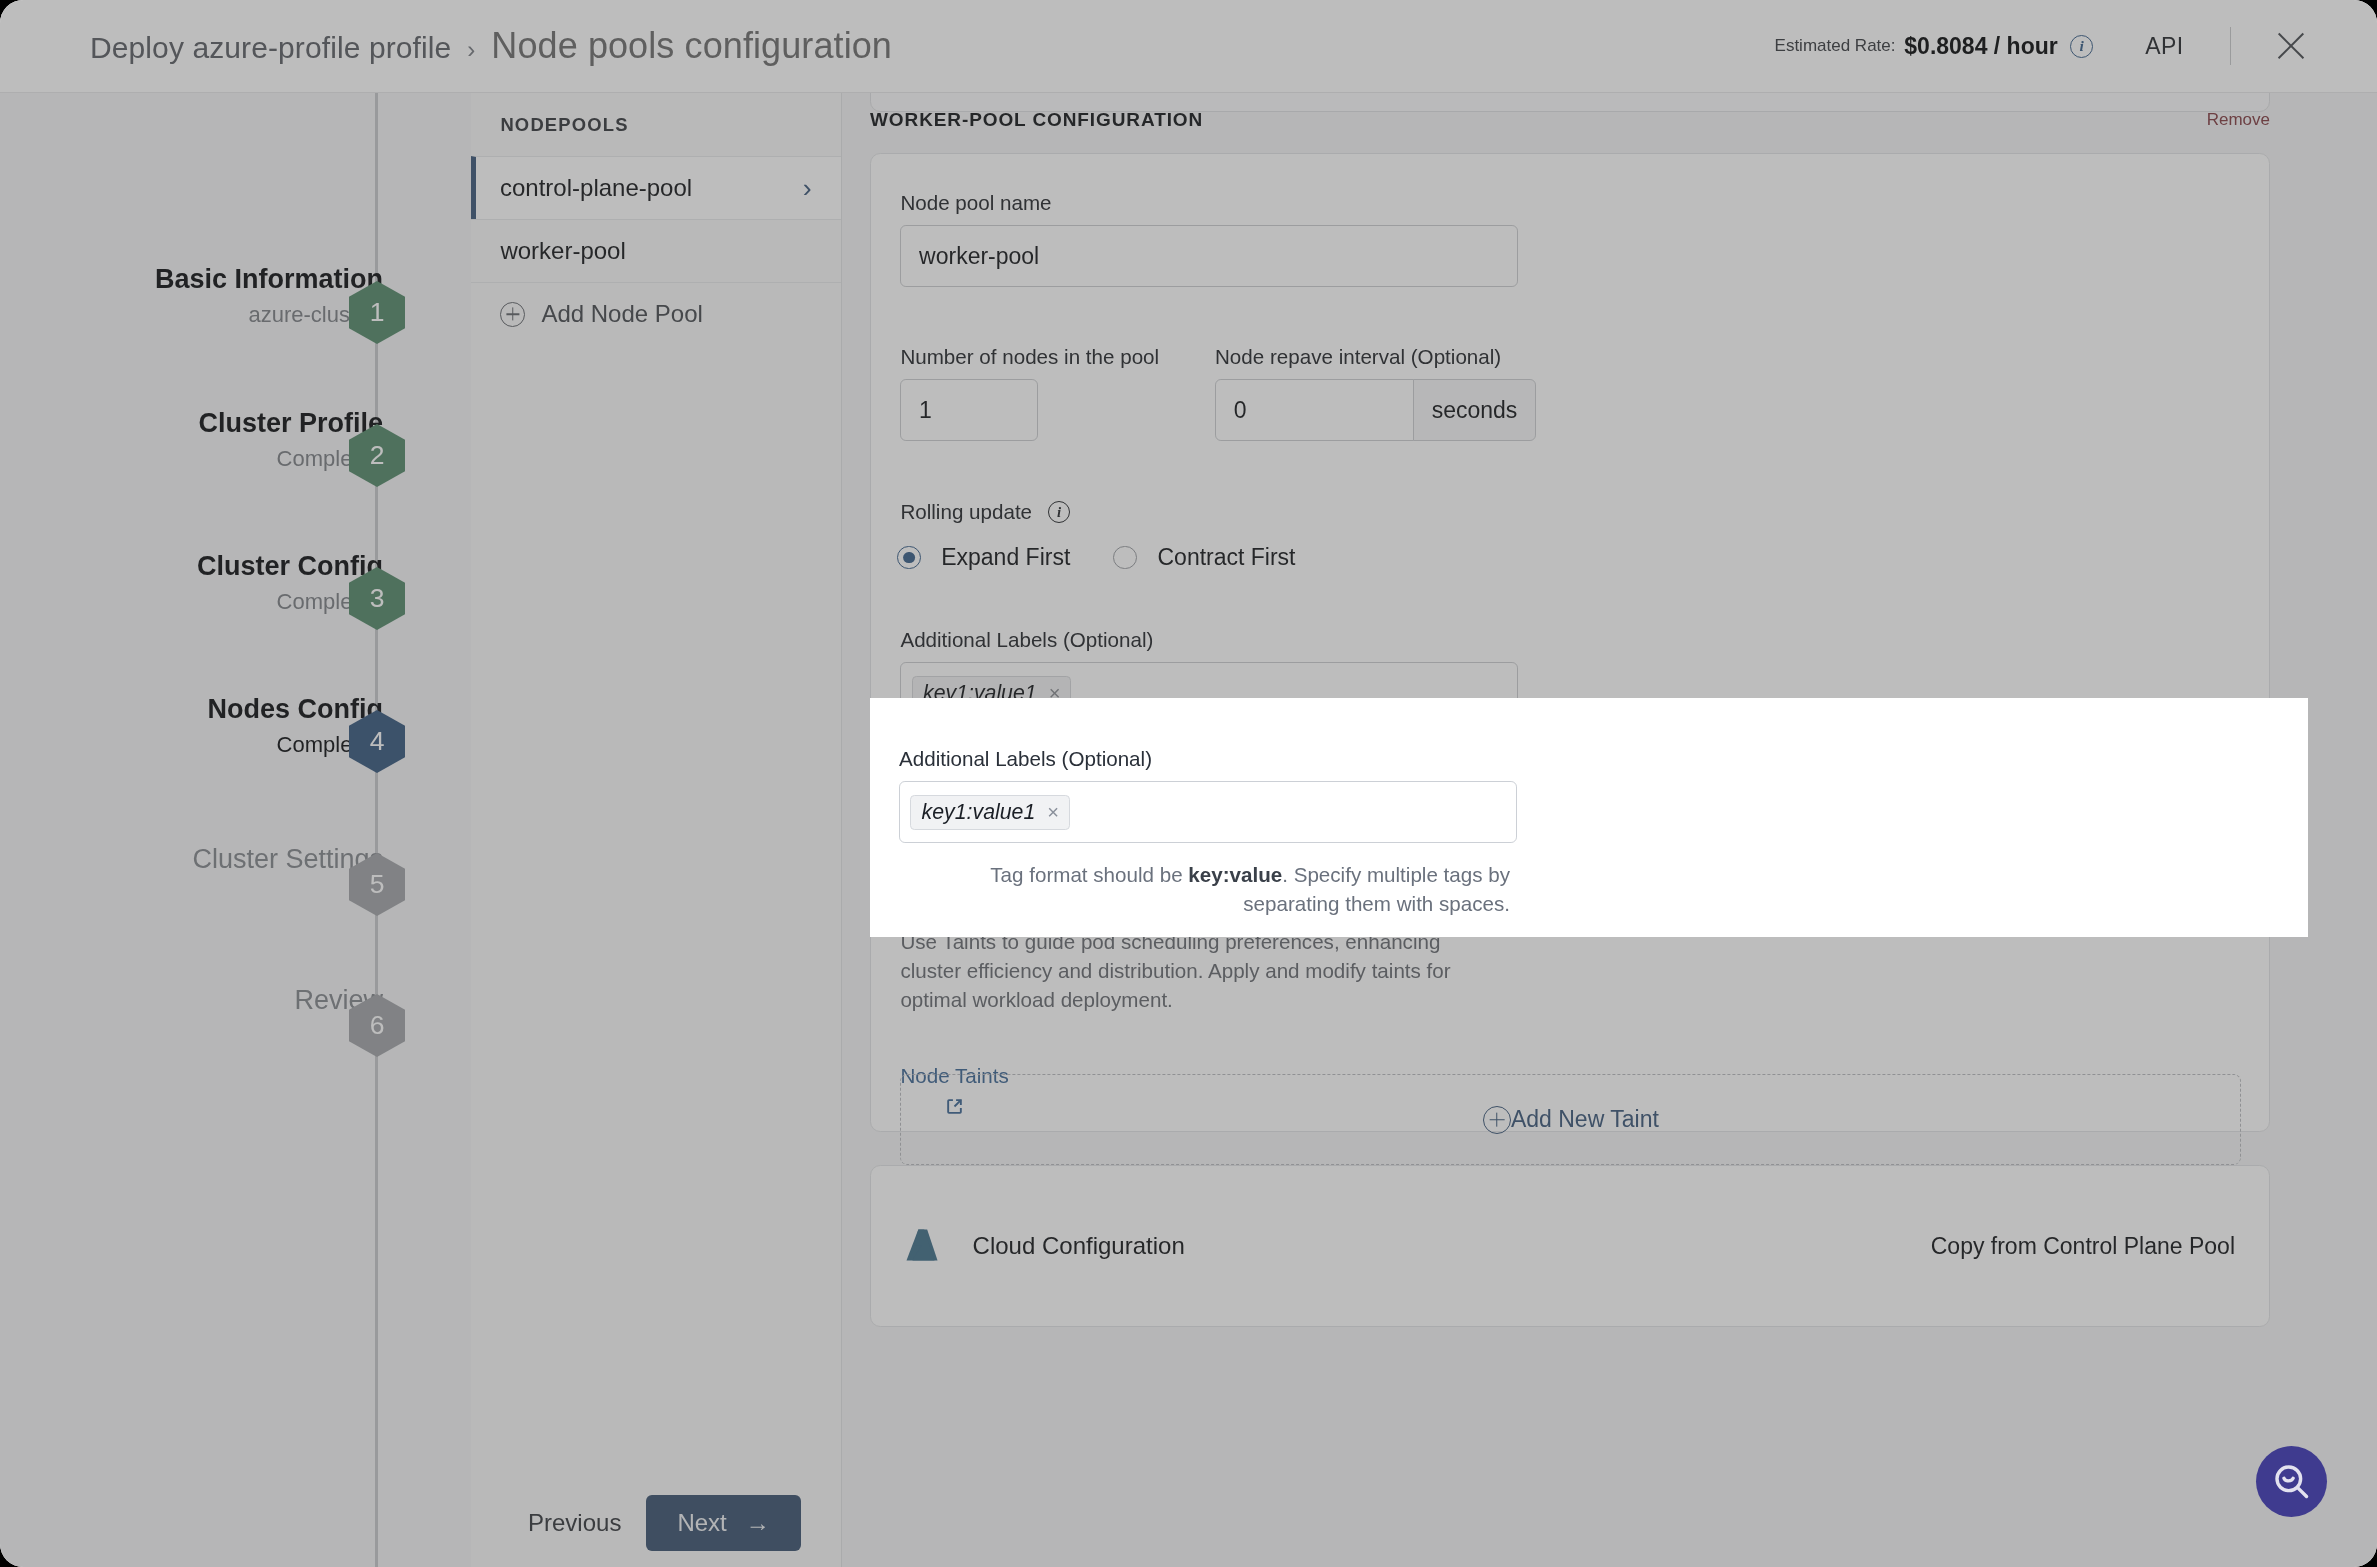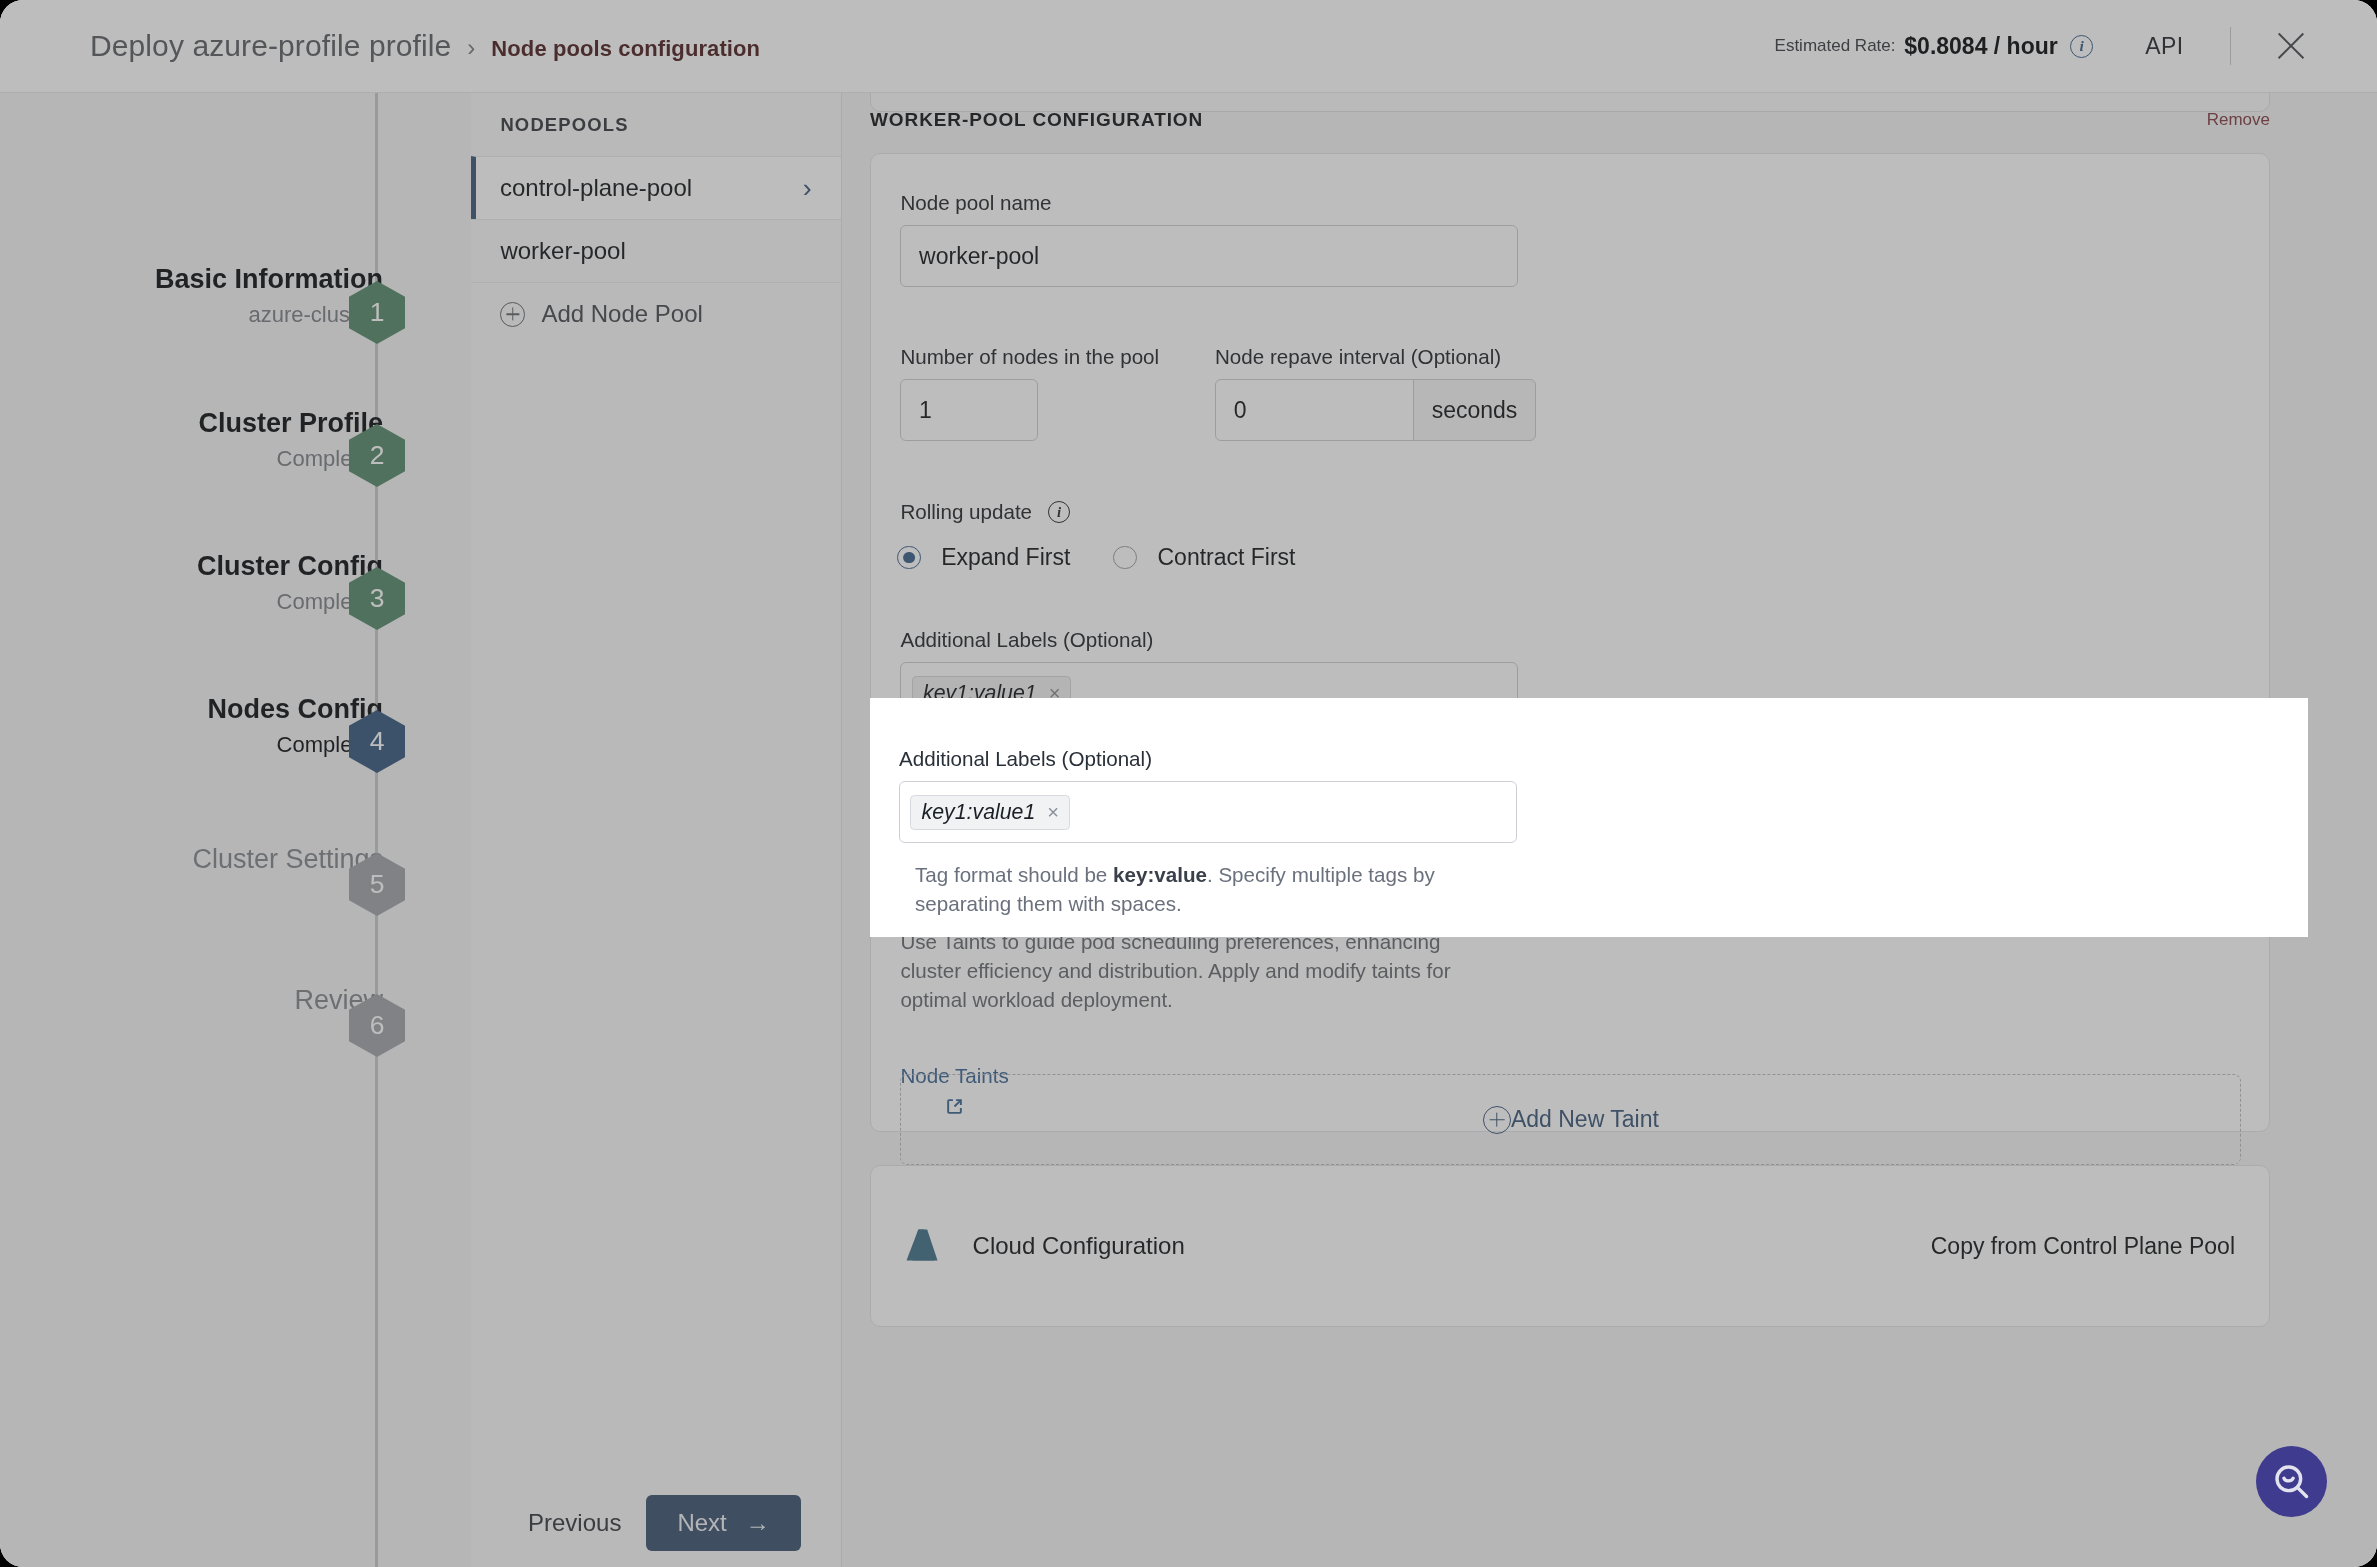--- a/index.html
+++ b/index.html
@@ -24,21 +24,21 @@
   
   #header {
     position: absolute; left: 0; top: 0; width: 2377px; height: 93px;
     background: #ffffff;
     display: flex; align-items: center;
     border-bottom: 0.7px solid #e8e9ec;
   }
   #breadcrumb { display: flex; align-items: baseline; margin-left: 90px; white-space: nowrap; }
   .crumb-muted { font-size: 30px; color: #5f6672; font-weight: 400; letter-spacing: 0.1px; }
   .crumb-sep { font-size: 24px; color: #7b8290; margin: 0 16px; }
-  .crumb-active { font-size: 22px; color: #7f1d1d; font-weight: 700; letter-spacing: 0.1px; }
+  .crumb-active { font-size: 36px; color: #737373; font-weight: 400; letter-spacing: 0.1px; }
 
   #header-right {
     margin-left: auto; display: flex; align-items: center; margin-right: 69px;
   }
   .rate-label { font-size: 17px; color: #3e444e; }
   .rate-value { font-size: 23px; color: #111418; font-weight: 700; margin-left: 8.8px; white-space: nowrap; }
   .info-circle {
     width: 23px; height: 23px; border-radius: 50%;
     border: 1.5px solid #1a6bc4; color: #1a6bc4;
     font-size: 15.5px; font-weight: 700; font-style: italic;
@@ -414,21 +414,21 @@
 
   <div id="spotlight">
     <div id="spot-inner">
       <div class="field-label" style="position:absolute;left:57px;top:686px;">Additional Labels (Optional)</div>
       <div class="tag-field" style="position:absolute;left:57px;top:720px;width:618px;height:62px;">
         <span class="tag-chip">
           <span>key1:value1</span>
           <span class="tag-x">×</span>
         </span>
       </div>
-      <div class="help-text" style="position:absolute;left:73px;top:799px;width:611px;">
+      <div class="help-text" style="position:absolute;left:57px;top:799px;width:611px;text-align:right;">
         <span>Tag format should be </span><b>key:value</b><span>. Specify multiple tags by separating them with spaces.</span>
       </div>
 
     </div>
   </div>
 
   <div id="fab">
     <svg width="43" height="43" viewBox="0 0 24 24" fill="none" stroke="#e3e2ef" stroke-width="1.9" stroke-linecap="round">
       <circle cx="10.5" cy="10.5" r="6.6"></circle>
       <path d="M7.8 10.2c.6 1.9 4.4 1.9 5.1 0"></path>

